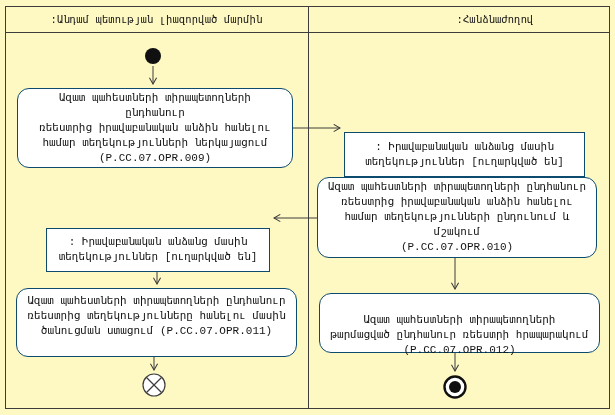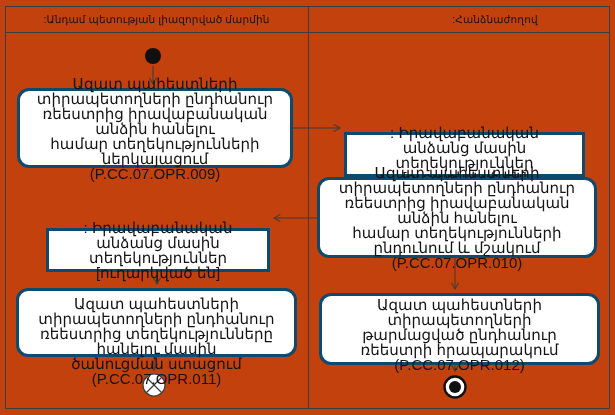--- a/index.html
+++ b/index.html
@@ -1,41 +1,41 @@
 <!DOCTYPE html>
 <html><head>
 <meta charset="utf-8">
 <style>
   html,body{margin:0;padding:0;background:#ffffff;}
   .stage{
-    position:relative;width:615px;height:415px;background:#c2410c;
-    font-family:Liberation Sans, sans-serif;color:#141414;
+    position:relative;width:615px;height:415px;background:#fef9c3;
+    font-family:Liberation Mono, monospace;color:#141414;
     overflow:hidden;
   }
   .wires{position:absolute;left:0;top:0;pointer-events:none;}
   .lane-header{
     position:absolute;top:6px;height:26px;display:flex;align-items:center;justify-content:center;
     font-size:10.5px;letter-spacing:.1px;white-space:nowrap;
   }
   #lane-header-left{left:5px;width:303px;}
   #lane-header-right{left:300px;width:302px;margin-left:44px;}
   .node{
-    position:absolute;box-sizing:border-box;border:3px solid #0c4a6e;background:#ffffff;
+    position:absolute;box-sizing:border-box;border:1px solid #0c4a6e;background:#ffffff;
     display:flex;flex-direction:column;align-items:center;justify-content:center;
-    text-align:center;font-size:15px;line-height:15px;white-space:pre-line;
+    text-align:center;font-size:11px;line-height:15px;white-space:pre-line;
     padding:3px 8px;
   }
   .activity{border-radius:12px;}
   .object-node{border-radius:0;margin-top:29px;}
   #node-opr009{left:17px;top:88px;width:276px;height:80px;}
   #node-info-sent-right{left:344px;top:103px;width:241px;height:45px;}
   #node-opr010{left:317px;top:177px;width:280px;height:81px;}
   #node-info-sent-left{left:46px;top:199px;width:224px;height:44px;}
   #node-opr011{left:16px;top:288px;width:281px;height:69px;justify-content:flex-start;padding-top:5px;}
-  #node-opr012{left:319px;top:293px;width:281px;height:72px;justify-content:flex-start;padding-top:1px;}
+  #node-opr012{left:319px;top:293px;width:281px;height:60px;justify-content:flex-start;padding-top:19px;}
 </style>
 </head>
 <body>
 
 <div class="stage">
 
   <svg class="wires" width="615" height="415" viewBox="0 0 615 415">
     <defs>
       <marker id="arrow" viewBox="0 0 10 10" refX="8.5" refY="5" markerWidth="9" markerHeight="9" orient="auto-start-reverse">
         <path d="M1.5,1 L8.5,5 L1.5,9" fill="none" stroke="#3d3d3d" stroke-width="1.2"></path>

